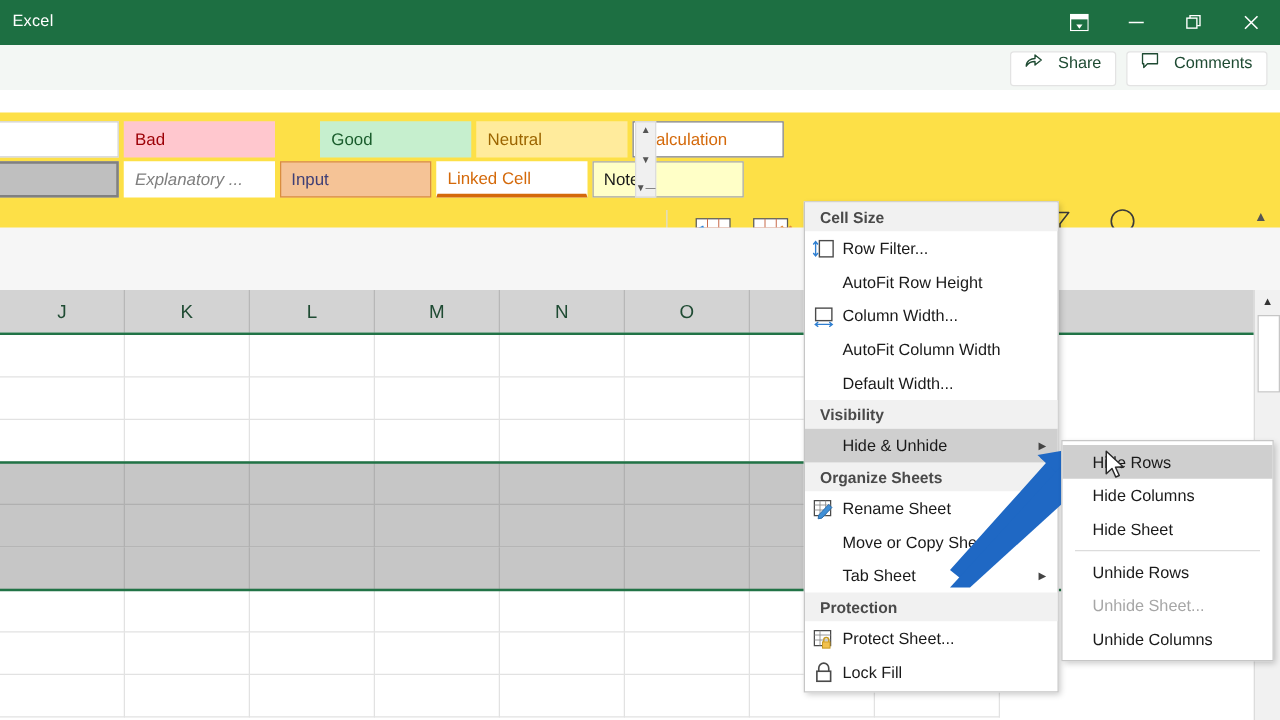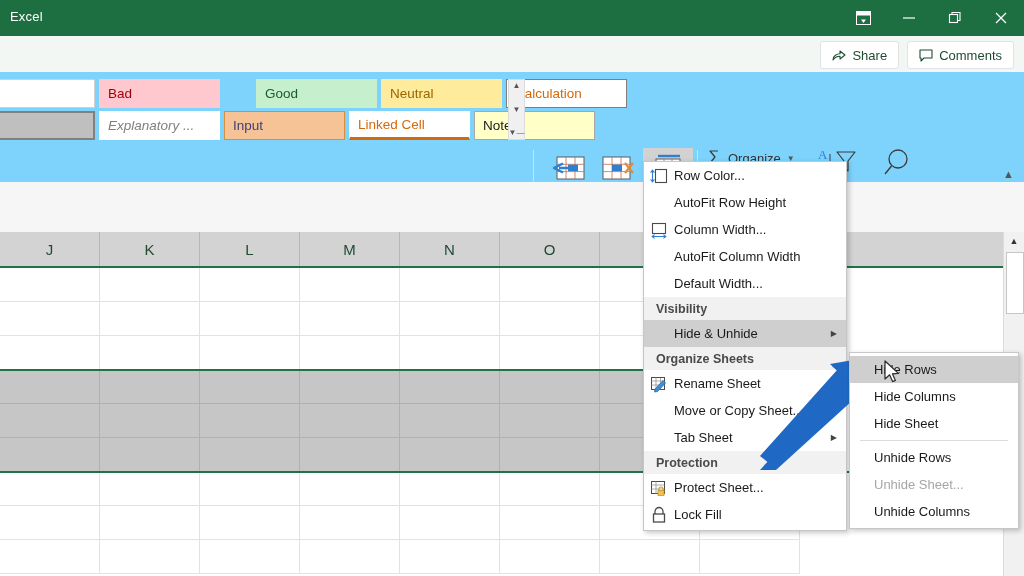--- a/index.html
+++ b/index.html
@@ -27,31 +27,31 @@
   }
   .wc svg { display: block; }
 
   
   .ribbon-top {
     position: absolute; left: 0; top: 36px; width: 1024px; height: 36px;
     background: #f3f7f4;
   }
   .share-wrap { position: absolute; right: 10px; top: 5px; display: flex; gap: 8px; }
   .pillbtn {
-    display: flex; align-items: center; gap: 6px;
+    display: flex; gap: 12px;
     height: 26px; padding: 0 11px;
     background: #ffffff; border: 1px solid #e3e3e3; border-radius: 3px;
     font-size: 13px; color: #1f4b33;
   }
   .pillbtn svg { display: block; }
 
   
   .ribbon {
-    position: absolute; left: 0; top: 72px; width: 1024px; height: 110px;
-    background: #7dd3fc; border-bottom: 1px solid #e0e0e0;
+    position: absolute; left: 0; top: 90px; width: 1024px; height: 110px;
+    background: #fde047; border-bottom: 1px solid #e0e0e0;
   }
 
   
   .gallery { position: absolute; left: -26px; top: 7px; }
   .grow { display: flex; gap: 4px; margin-bottom: 3px; }
   .gcell {
     width: 121px; height: 29px; box-sizing: border-box;
     display: flex; align-items: center; padding-left: 8px;
     font-size: 13.5px; border: 1px solid transparent;
   }
@@ -500,28 +500,29 @@
       <div class="vs-thumb"></div>
       <div class="vs-btn" style="position:absolute;top:152px;">■</div>
       <div class="vs-btn" style="position:absolute;top:268px;">■</div>
     </div>
   <div class="selband-top" style="top: 137px;"></div>
       <div class="selband-bot" style="top: 239px;"></div>
     </div>
 
   <div class="menu">
 
+    <div class="mhead">Cell Size</div>
     <div class="mitem">
       <span class="mico">
         <svg width="18" height="18" viewBox="0 0 18 18">
           <rect x="5.5" y="2.5" width="11" height="13" fill="none" stroke="#4a4a4a" stroke-width="1.1"></rect>
           <path d="M2.5 4 V14 M0.6 5.6 L2.5 3.2 L4.4 5.6 M0.6 12.4 L2.5 14.8 L4.4 12.4" fill="none" stroke="#2f7fd1" stroke-width="1.1"></path>
         </svg>
       </span>
-      <span class="mtxt">Row Color...</span>
+      <span class="mtxt">Row Filter...</span>
     </div>
     <div class="mitem">
       <span class="mico"></span>
       <span class="mtxt">AutoFit Row Height</span>
     </div>
     <div class="mitem">
       <span class="mico">
         <svg width="18" height="18" viewBox="0 0 18 18">
           <rect x="2.5" y="2.5" width="13" height="10" fill="none" stroke="#4a4a4a" stroke-width="1.1"></rect>
           <path d="M3 15.5 H15 M4.6 13.6 L2.2 15.5 L4.6 17.4 M13.4 13.6 L15.8 15.5 L13.4 17.4" fill="none" stroke="#2f7fd1" stroke-width="1.1"></path>

